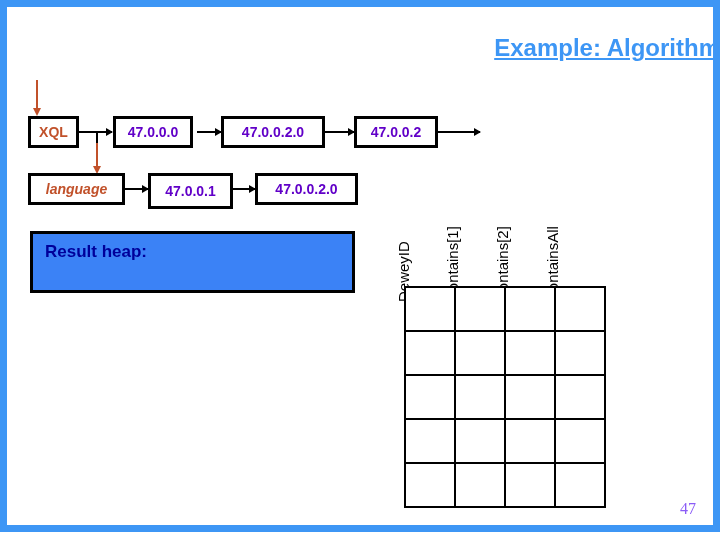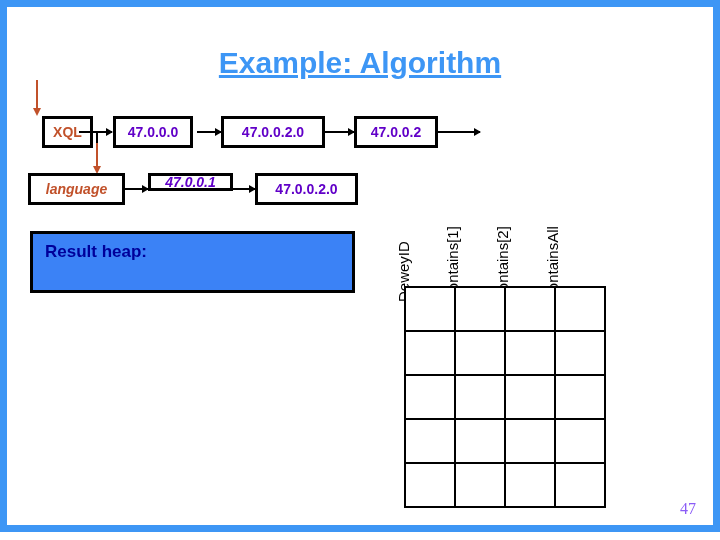--- a/index.html
+++ b/index.html
@@ -24,28 +24,27 @@
   .frame-top    { left: 0;   top: 0;    width: 720px; height: 7px; }
   .frame-right  { left: 713px; top: 0;  width: 7px;  height: 532px; }
   .frame-bottom { left: 0;   top: 525px; width: 720px; height: 7px; }
 
   
   #title {
     position: absolute;
     left: 0;
     top: 34px;
     width: 720px;
-    text-align: center;
-    font-size: 30px;
+    text-align: right;
+    font-size: 24px;
     font-weight: bold;
     color: #3d96f5;
     text-decoration: underline;
     letter-spacing: 0px;
     white-space: nowrap;
-    margin-top: 12px;
   }
 
   
   .flowbox {
     position: absolute;
     box-sizing: border-box;
     border: 3px solid #000000;
     background: #ffffff;
     display: flex;
     align-items: center;
@@ -166,21 +165,21 @@
 
   <div class="frame-edge frame-top"></div>
   <div class="frame-edge frame-left"></div>
   <div class="frame-edge frame-right"></div>
   <div class="frame-edge frame-bottom"></div>
 
   <div id="title">Example: Algorithm</div>
 
   <div class="varrow-orange" style="left:36px; top:80px; height:29px;"></div>
 
-  <div class="flowbox t-orange" style="left:28px; top:116px; width:51px; height:32px;margin-left:14px;">
+  <div class="flowbox t-orange" style="left:28px; top:116px; width:51px; height:32px;">
     <span>XQL</span>
   </div>
 
   <div class="harrow" style="left:79px; top:131px; width:33px;"></div>
 
   <div class="vstub" style="left:96px; top:131px; height:12px;"></div>
 
   <div class="varrow-orange" style="left:96px; top:143px; height:24px;"></div>
 
   <div class="flowbox t-purple" style="left:113px; top:116px; width:80px; height:32px;">
@@ -201,21 +200,21 @@
 
   <div class="harrow" style="left:438px; top:131px; width:42px;"></div>
 
 
   <div class="flowbox t-orange" style="left:28px; top:173px; width:97px; height:32px;font-style:italic;">
     <span>language</span>
   </div>
 
   <div class="harrow" style="left:125px; top:188px; width:23px;"></div>
 
-  <div class="flowbox t-purple" style="left:148px; top:173px; width:85px; height:18px;font-style:italic;">
+  <div class="flowbox t-purple" style="left:148px; top:173px; width:85px; height:36px;">
     <span>47.0.0.1</span>
   </div>
 
   <div class="harrow" style="left:233px; top:188px; width:22px;"></div>
 
   <div class="flowbox t-purple" style="left:255px; top:173px; width:103px; height:32px;">
     <span>47.0.0.2.0</span>
   </div>
 
   <div id="result-heap">

